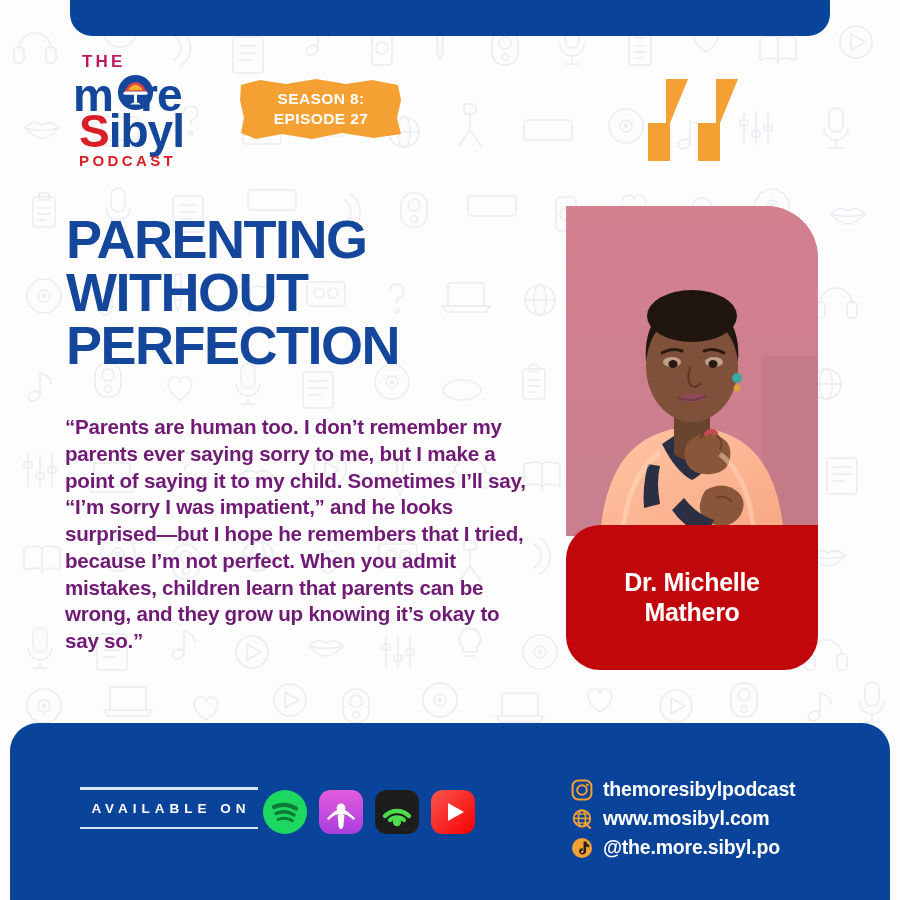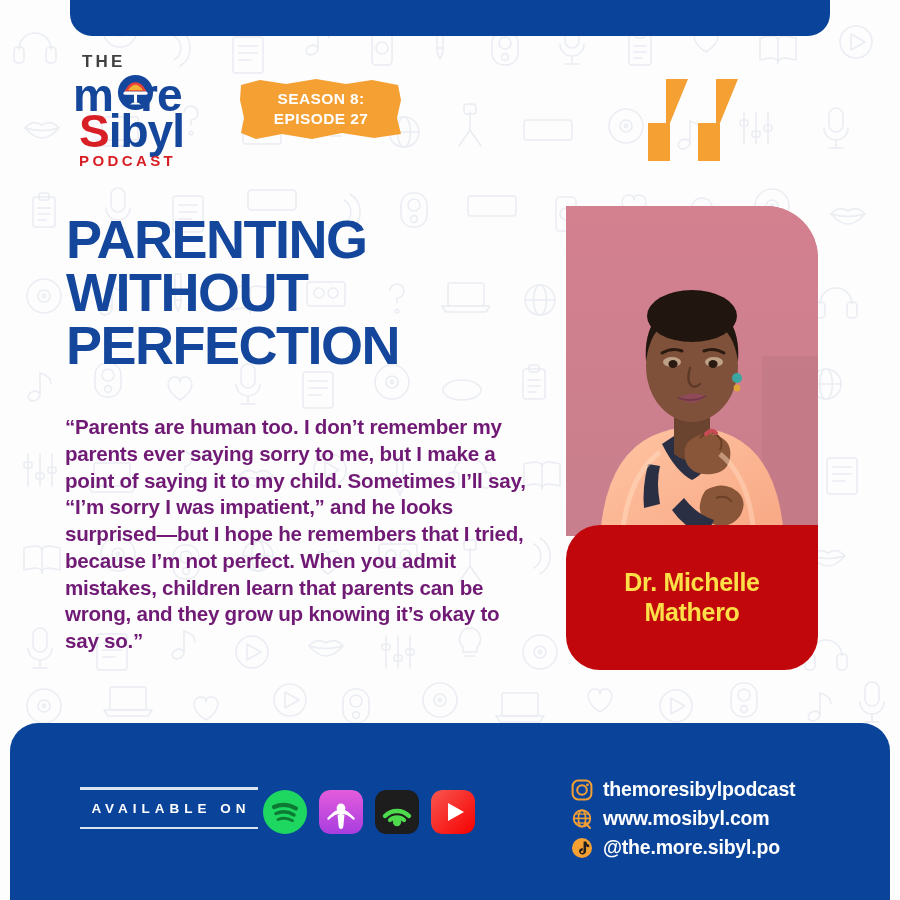--- a/index.html
+++ b/index.html
@@ -30,21 +30,21 @@
   
   .footer{
     position:absolute;left:10px;top:723px;width:880px;height:185px;
     background:#0a449a;border-radius:28px 28px 0 0;
   }
 
   
   .logo{position:absolute;left:73px;top:52px;width:140px;height:120px;}
   .logo .the{
     position:absolute;left:9px;top:0;
-    font-size:17px;font-weight:bold;color:#404040;letter-spacing:3.2px;
+    font-size:17px;font-weight:bold;color:#be185d;letter-spacing:3.2px;
   }
   .logo .more{
     position:absolute;left:0px;top:16px;
     font-size:46px;font-weight:bold;color:#14479c;letter-spacing:-1px;
   }
   .logo .sibyl{
     position:absolute;left:6px;top:52px;
     font-size:46px;font-weight:bold;color:#14479c;letter-spacing:-1px;
   }
   .logo .sibyl .s{color:#d81f26;}
@@ -95,21 +95,21 @@
   }
   .photo-card svg{display:block;width:100%;height:100%;}
 
   
   .name-plate{
     position:absolute;left:566px;top:525px;width:252px;height:145px;
     background:#c1070c;border-radius:34px 0 34px 34px;
     display:flex;align-items:center;justify-content:center;
   }
   .name-plate .nm{
-    color:#fde047;font-weight:bold;font-size:25px;line-height:1.18;
+    color:#ffffff;font-weight:bold;font-size:25px;line-height:1.18;
     text-align:center;letter-spacing:-.3px;
   }
 
   
   .available{
     position:absolute;left:80px;top:787px;width:178px;
   }
   .available .rule{height:2.5px;background:#ffffff;opacity:.85;}
   .available .lbl{
     color:#ffffff;font-size:13.5px;font-weight:bold;letter-spacing:5px;

